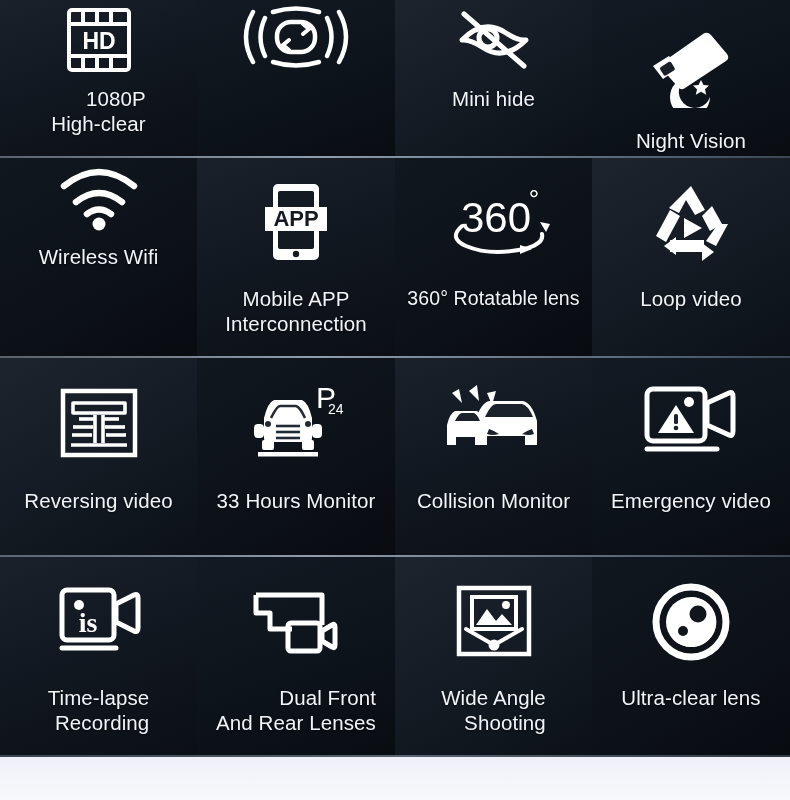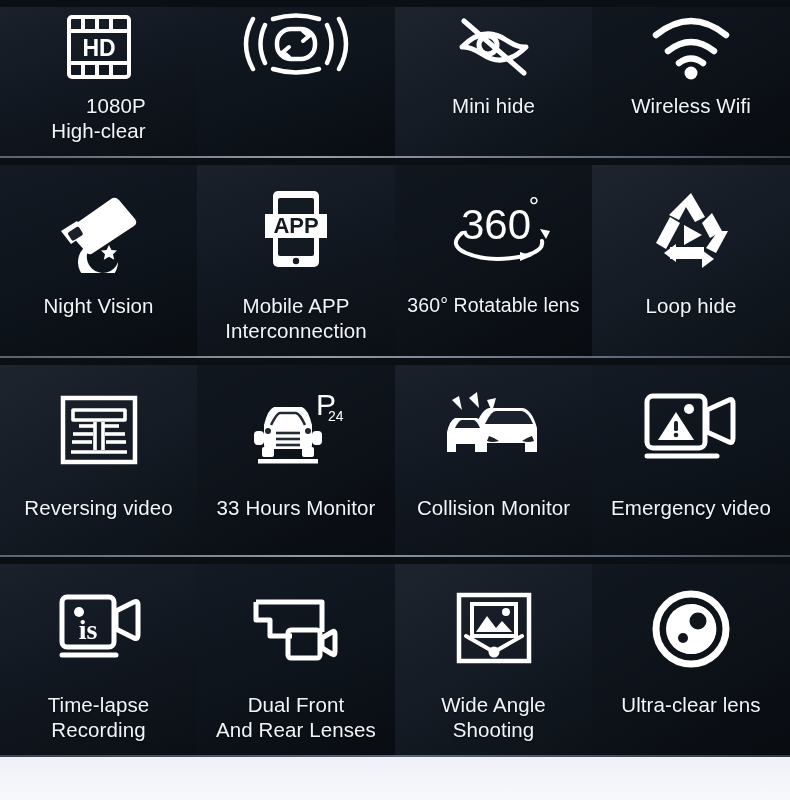--- a/index.html
+++ b/index.html
@@ -31,21 +31,20 @@
     background: #0b0e13;
   }
   .cell {
     position: relative;
     display: flex;
     flex-direction: column;
     align-items: center;
     justify-content: flex-start;
     overflow: hidden;
     box-sizing: border-box;
-    margin-top: 7px;
   }
   
   .cell.tone-a { background: linear-gradient(160deg, #1a212b 0%, #121821 45%, #0b0f15 100%); }
   .cell.tone-b { background: linear-gradient(160deg, #141a23 0%, #0e141c 50%, #090d12 100%); }
   .cell.tone-c { background: linear-gradient(150deg, #1d242e 0%, #141b24 50%, #0c1117 100%); }
   .cell.tone-d { background: linear-gradient(150deg, #11171f 0%, #0d1219 55%, #080b10 100%); }
 
   
   .rowline {
     position: absolute;
@@ -84,21 +83,21 @@
   .r-1 .icon-wrap { margin-top: 6px; height: 68px; }
   .r-1 .label { margin-top: 12px; text-align: right; }
 
   .r-2 .icon-wrap { margin-top: 22px; height: 86px; }
   .r-2 .label { margin-top: 20px; }
 
   .r-3 .icon-wrap { margin-top: 22px; height: 86px; }
   .r-3 .label { margin-top: 22px; }
 
   .r-4 .icon-wrap { margin-top: 22px; height: 86px; align-items: center; }
-  .r-4 .label { margin-top: 20px; }
+  .r-4 .label { margin-top: 20px; text-align: right; }
 
   .bottom-strip {
     position: absolute;
     left: 0;
     top: 757px;
     width: 790px;
     height: 43px;
     background: linear-gradient(to bottom, #eff0f8 0%, #f4f5fa 50%, #f7f8fc 100%);
   }
   svg { display: block; }
@@ -158,47 +157,47 @@
           <g fill="none" stroke="#ffffff" stroke-width="5" stroke-linecap="round" stroke-linejoin="round">
             <path d="M10 34 q22 -22 44 -7 q12 8 20 7 q-22 22 -44 7 q-12 -8 -20 -7 Z"></path>
             <circle cx="36" cy="32" r="9"></circle>
             <line x1="12" y1="8" x2="72" y2="60"></line>
           </g>
         </svg>
       </div>
       <div class="label">Mini hide</div>
     </div>
 
+    <div class="cell tone-b r-2">
+      <div class="icon-wrap">
+        <svg width="92" height="86" viewBox="0 0 92 86">
+          <g fill="#ffffff">
+            <path d="M18 40 L58 12 q4 -3 8 1 L82 32 q3 4 -1 7 L40 66 q-4 3 -7 -1 L17 47 q-3 -4 1 -7 Z"></path>
+            <path d="M8 44 L24 34 L34 46 L18 57 Z"></path>
+          </g>
+          <rect x="16" y="42" width="13" height="10" rx="2" fill="#1a2029" transform="rotate(-32 22 47)"></rect>
+          <path d="M44 55 a20 20 0 1 0 21 20 a16 16 0 1 1 -21 -20 Z" fill="#ffffff"></path>
+          <path d="M56 58 l2.5 5 l5.5 0.5 l-4 3.8 l1.2 5.4 l-5.2 -3 l-5.2 3 l1.2 -5.4 l-4 -3.8 l5.5 -0.5 Z" fill="#ffffff"></path>
+        </svg>
+      </div>
+      <div class="label">Night Vision</div>
+    </div>
+
     <div class="cell tone-d r-1">
       <div class="icon-wrap">
         <svg width="86" height="68" viewBox="0 0 86 68">
           <g fill="none" stroke="#ffffff" stroke-width="6.5" stroke-linecap="round">
             <path d="M8 22 q35 -28 70 0"></path>
             <path d="M20 38 q23 -18 46 0"></path>
             <path d="M31 50 q12 -9 24 0"></path>
           </g>
           <circle cx="43" cy="60" r="6.5" fill="#ffffff"></circle>
         </svg>
       </div>
       <div class="label">Wireless Wifi</div>
-    </div>
-
-    <div class="cell tone-b r-2">
-      <div class="icon-wrap">
-        <svg width="92" height="86" viewBox="0 0 92 86">
-          <g fill="#ffffff">
-            <path d="M18 40 L58 12 q4 -3 8 1 L82 32 q3 4 -1 7 L40 66 q-4 3 -7 -1 L17 47 q-3 -4 1 -7 Z"></path>
-            <path d="M8 44 L24 34 L34 46 L18 57 Z"></path>
-          </g>
-          <rect x="16" y="42" width="13" height="10" rx="2" fill="#1a2029" transform="rotate(-32 22 47)"></rect>
-          <path d="M44 55 a20 20 0 1 0 21 20 a16 16 0 1 1 -21 -20 Z" fill="#ffffff"></path>
-          <path d="M56 58 l2.5 5 l5.5 0.5 l-4 3.8 l1.2 5.4 l-5.2 -3 l-5.2 3 l1.2 -5.4 l-4 -3.8 l5.5 -0.5 Z" fill="#ffffff"></path>
-        </svg>
-      </div>
-      <div class="label">Night Vision</div>
     </div>
 
     <div class="cell tone-a r-2">
       <div class="icon-wrap">
         <svg width="70" height="86" viewBox="0 0 70 86">
           <rect x="12" y="4" width="46" height="76" rx="5" fill="#ffffff"></rect>
           <rect x="17" y="11" width="36" height="58" rx="2" fill="#141a22"></rect>
           <circle cx="35" cy="74" r="3.2" fill="#141a22"></circle>
           <rect x="4" y="27" width="62" height="24" fill="#ffffff"></rect>
           <text x="35" y="46" text-anchor="middle" fill="#141a22" font-family="Liberation Sans, sans-serif" font-size="22" font-weight="bold">APP</text>
@@ -231,21 +230,21 @@
             <path d="M64 26 L74 44 L62 51 L54 36 Z"></path>
             <path d="M22 30 L32 36 L18 62 L8 56 Z"></path>
             <path d="M22 60 h34 v12 h-34 Z"></path>
             <path d="M16 66 l12 -9 v18 Z"></path>
             <path d="M70 44 l10 0 l-12 22 l-10 -5 Z"></path>
             <path d="M66 72 l-12 -9 v18 Z"></path>
             <path d="M36 38 l18 10 l-18 10 Z"></path>
           </g>
         </svg>
       </div>
-      <div class="label">Loop hide</div>
+      <div class="label">Loop video</div>
     </div>
 
     <div class="cell tone-c r-3">
       <div class="icon-wrap">
         <svg width="80" height="72" viewBox="0 0 80 72">
           <rect x="4" y="4" width="72" height="64" fill="none" stroke="#ffffff" stroke-width="4.5"></rect>
           <g fill="none" stroke="#ffffff" stroke-width="3.6" stroke-linejoin="round">
             <path d="M14 26 h52 v-10 h-52 Z" stroke-width="3.6"></path>
             <path d="M36 28 v28"></path>
             <path d="M44 28 v28"></path>

